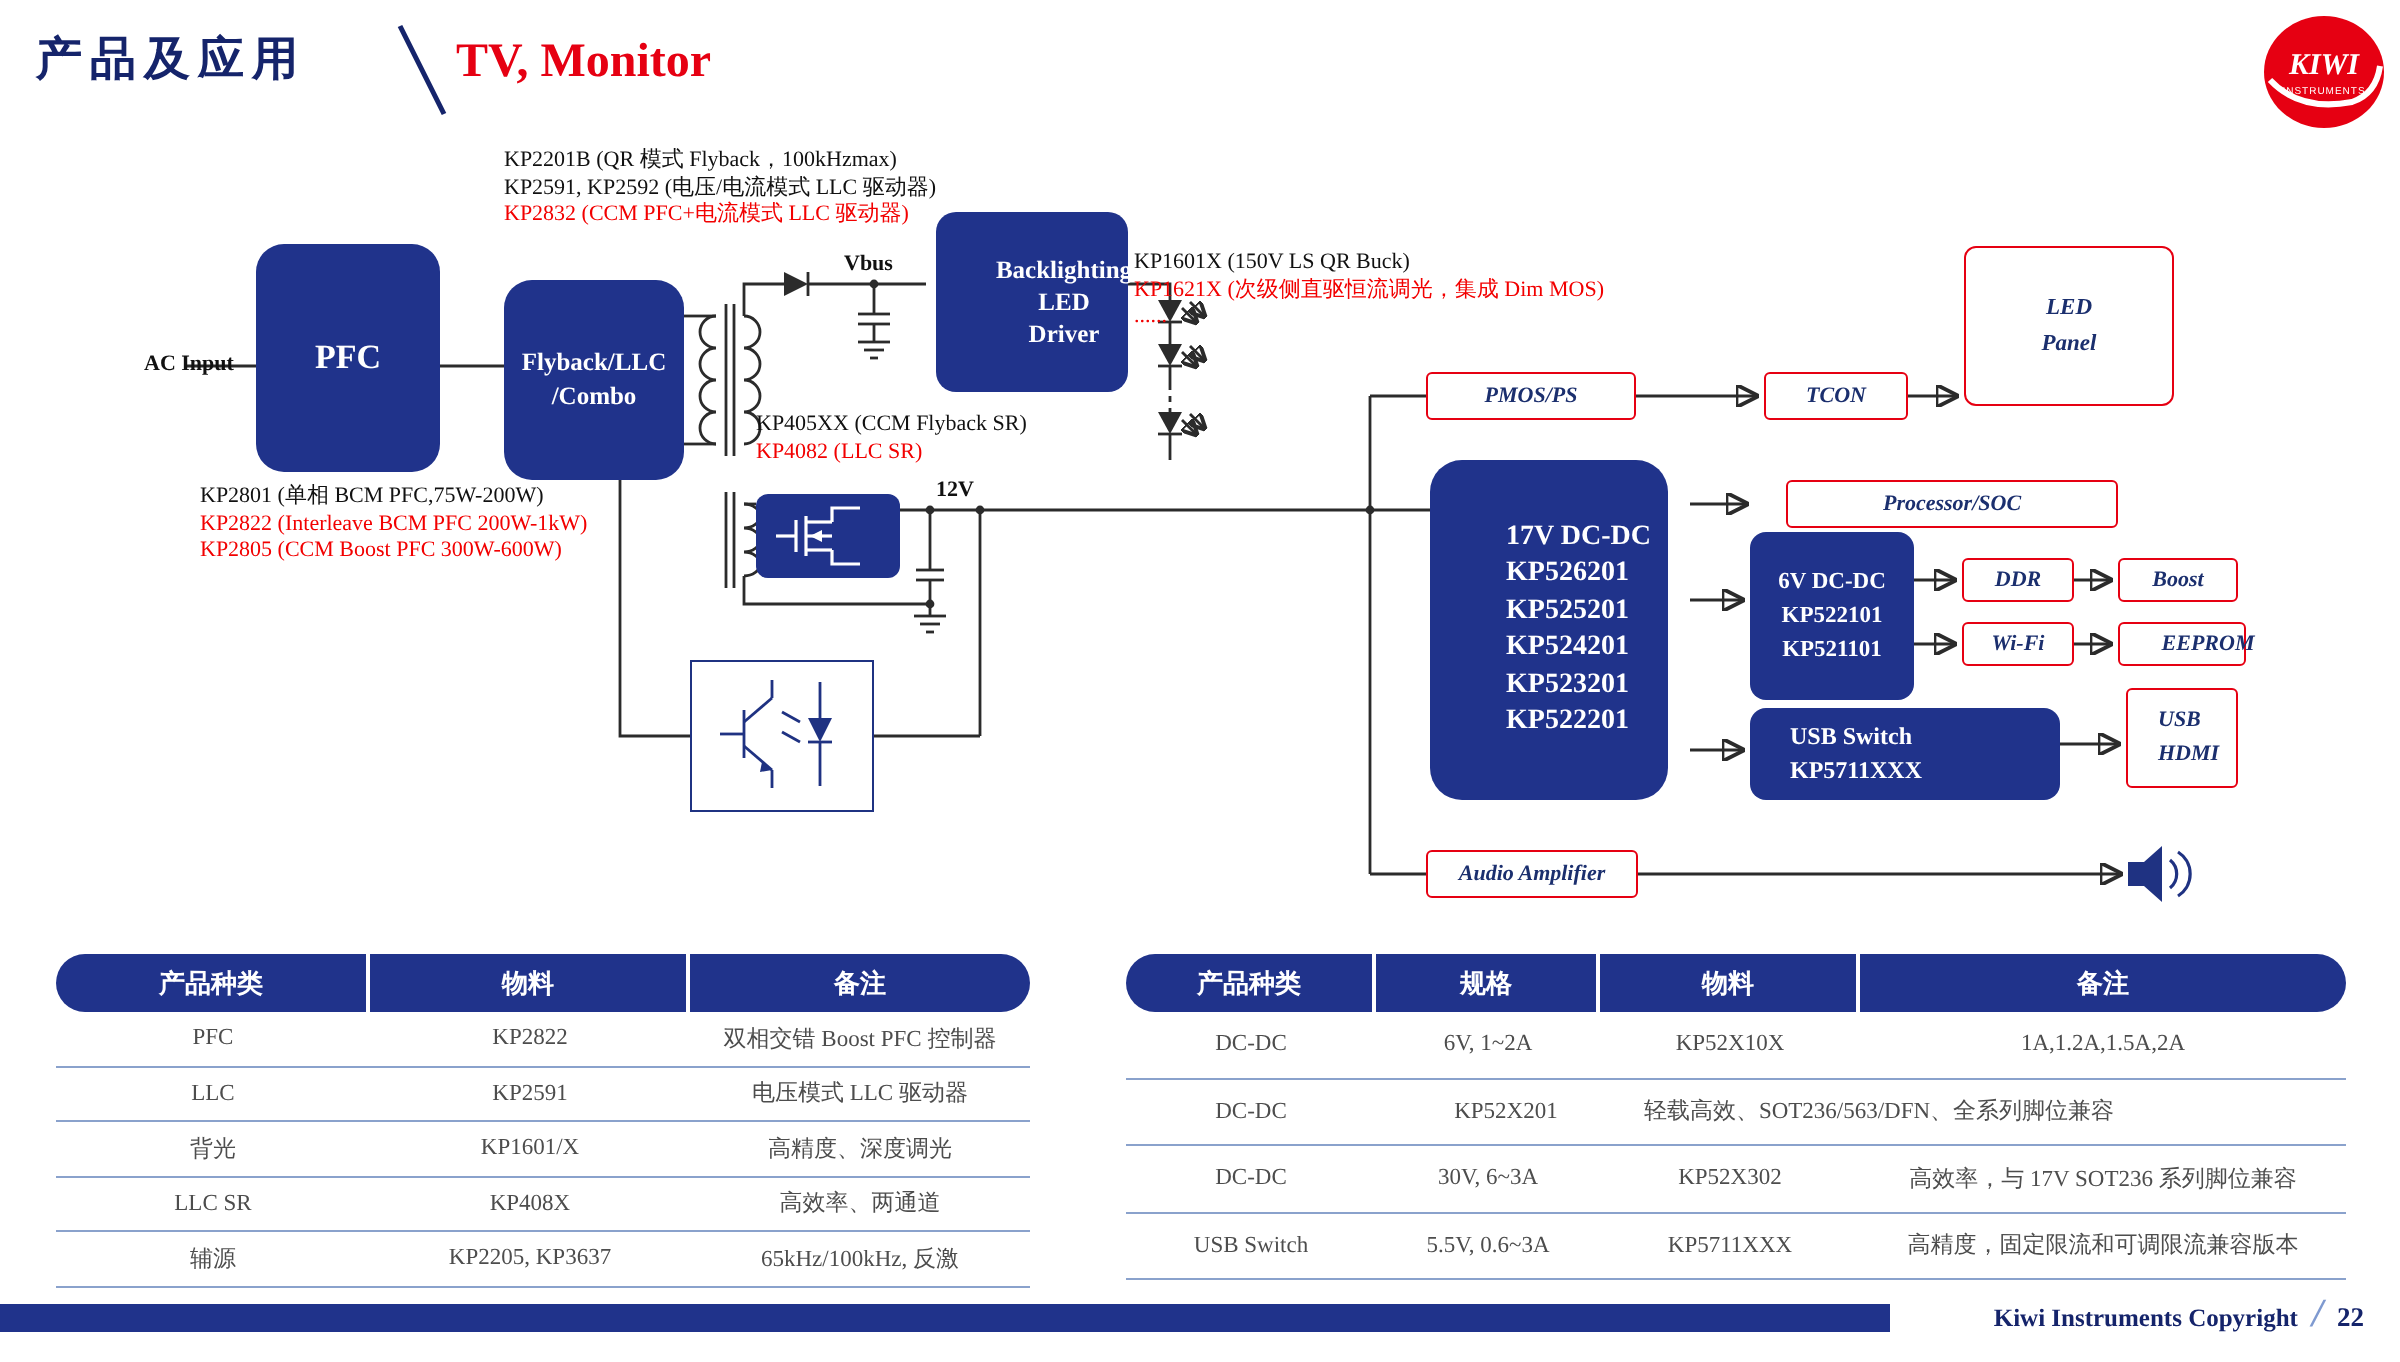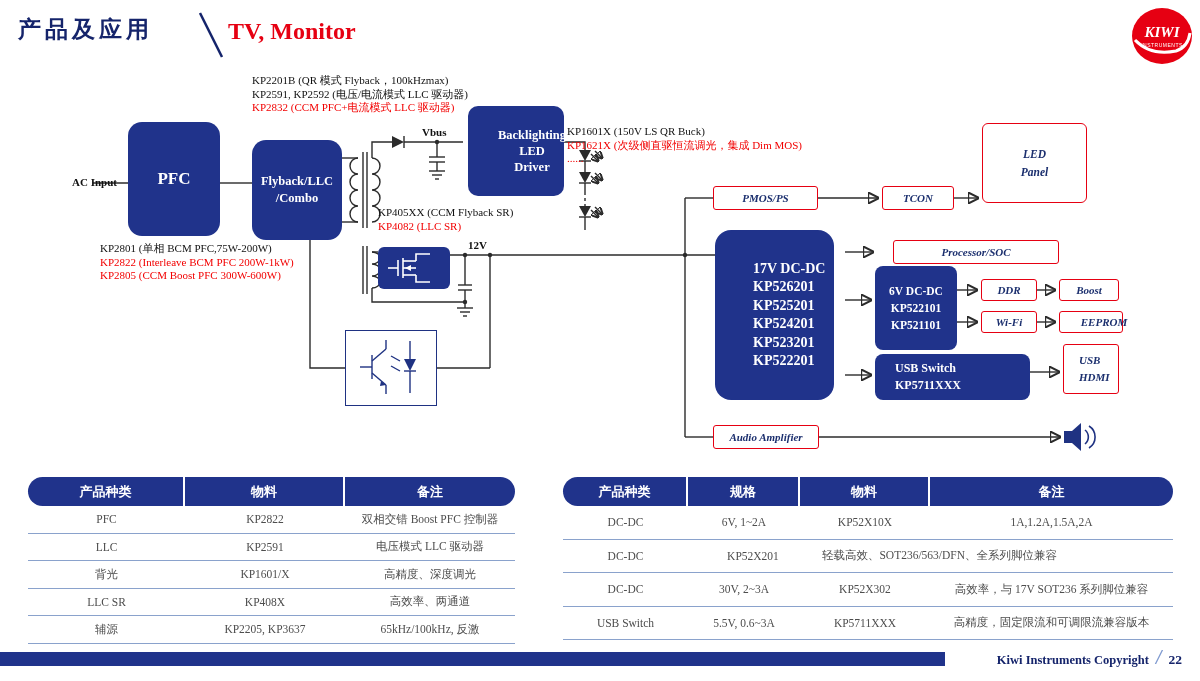--- a/index.html
+++ b/index.html
@@ -384,21 +384,21 @@
       <div class="tc c3">KP52X10X</div>
       <div class="tc c4">1A,1.2A,1.5A,2A</div>
     </div>
     <div class="row">
       <div class="tc c1">DC-DC</div>
       <div class="tc c3">KP52X201</div>
       <div class="tc c4">轻载高效、SOT236/563/DFN、全系列脚位兼容</div>
     </div>
     <div class="row">
       <div class="tc c1">DC-DC</div>
-      <div class="tc c2">30V, 2~3A</div>
+      <div class="tc c2">30V, 6~3A</div>
       <div class="tc c3">KP52X302</div>
       <div class="tc c4">高效率，与 17V SOT236 系列脚位兼容</div>
     </div>
     <div class="row">
       <div class="tc c1">USB Switch</div>
       <div class="tc c2">5.5V, 0.6~3A</div>
       <div class="tc c3">KP5711XXX</div>
       <div class="tc c4">高精度，固定限流和可调限流兼容版本</div>
     </div>
   </div>

